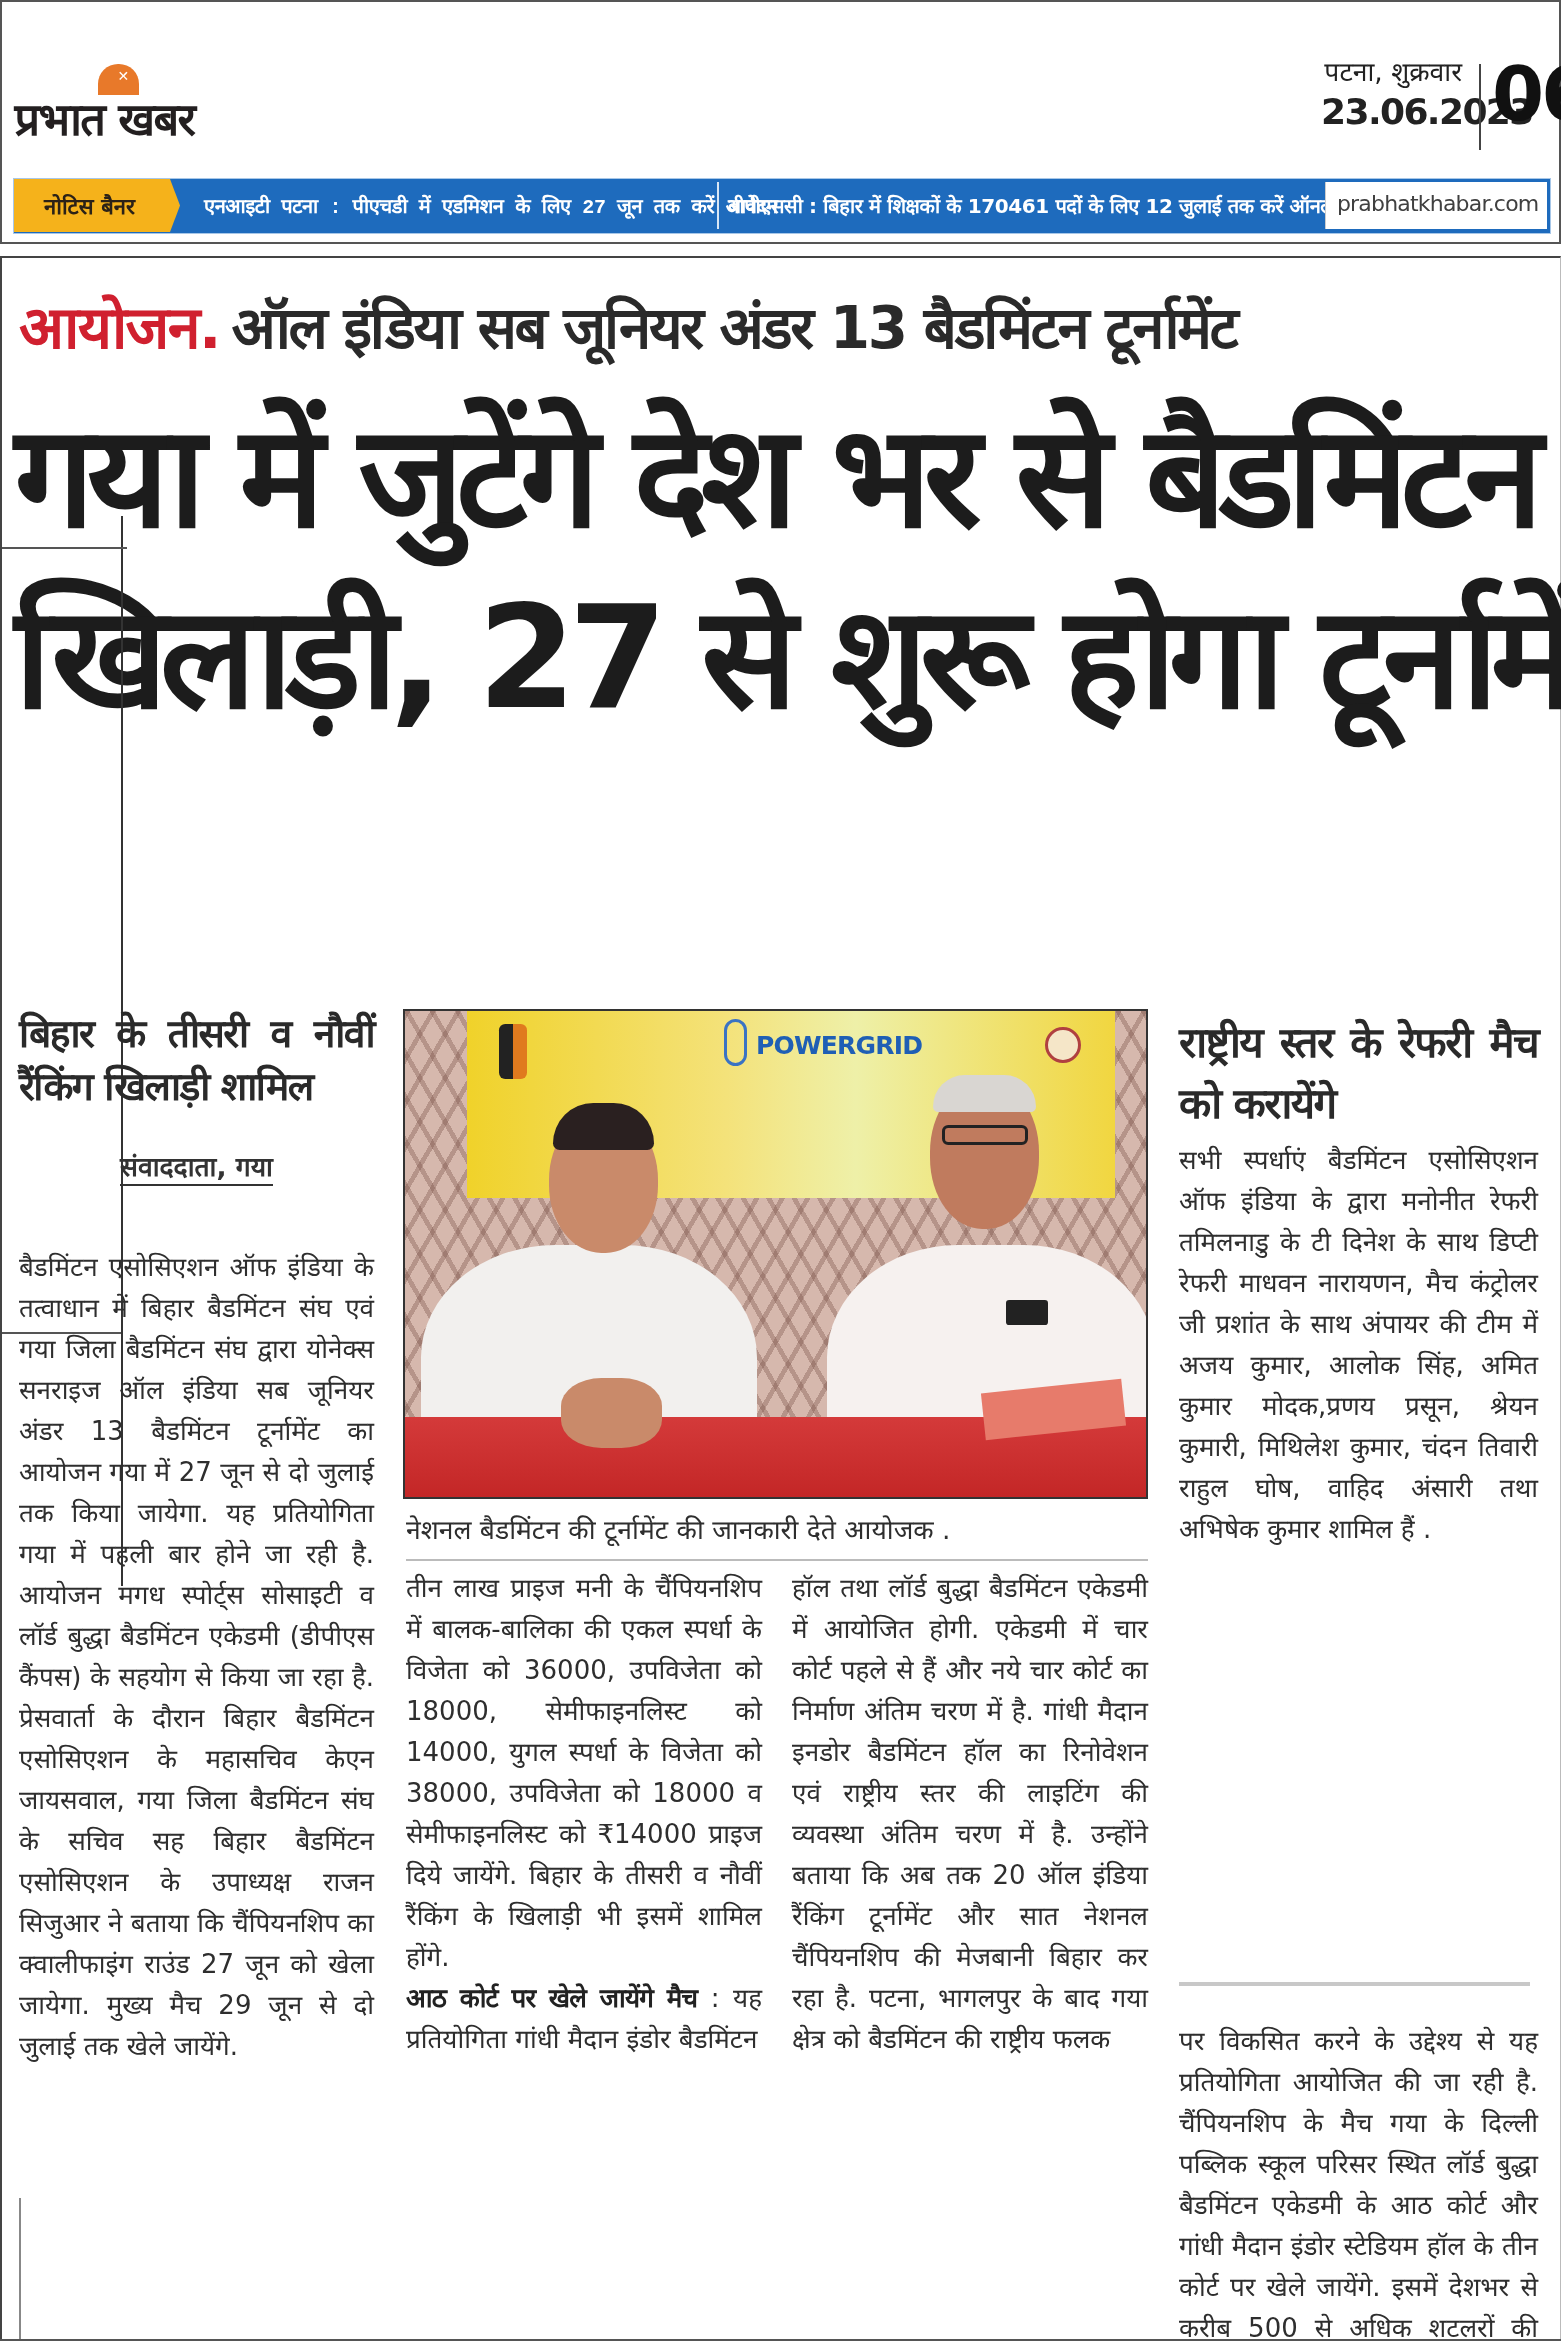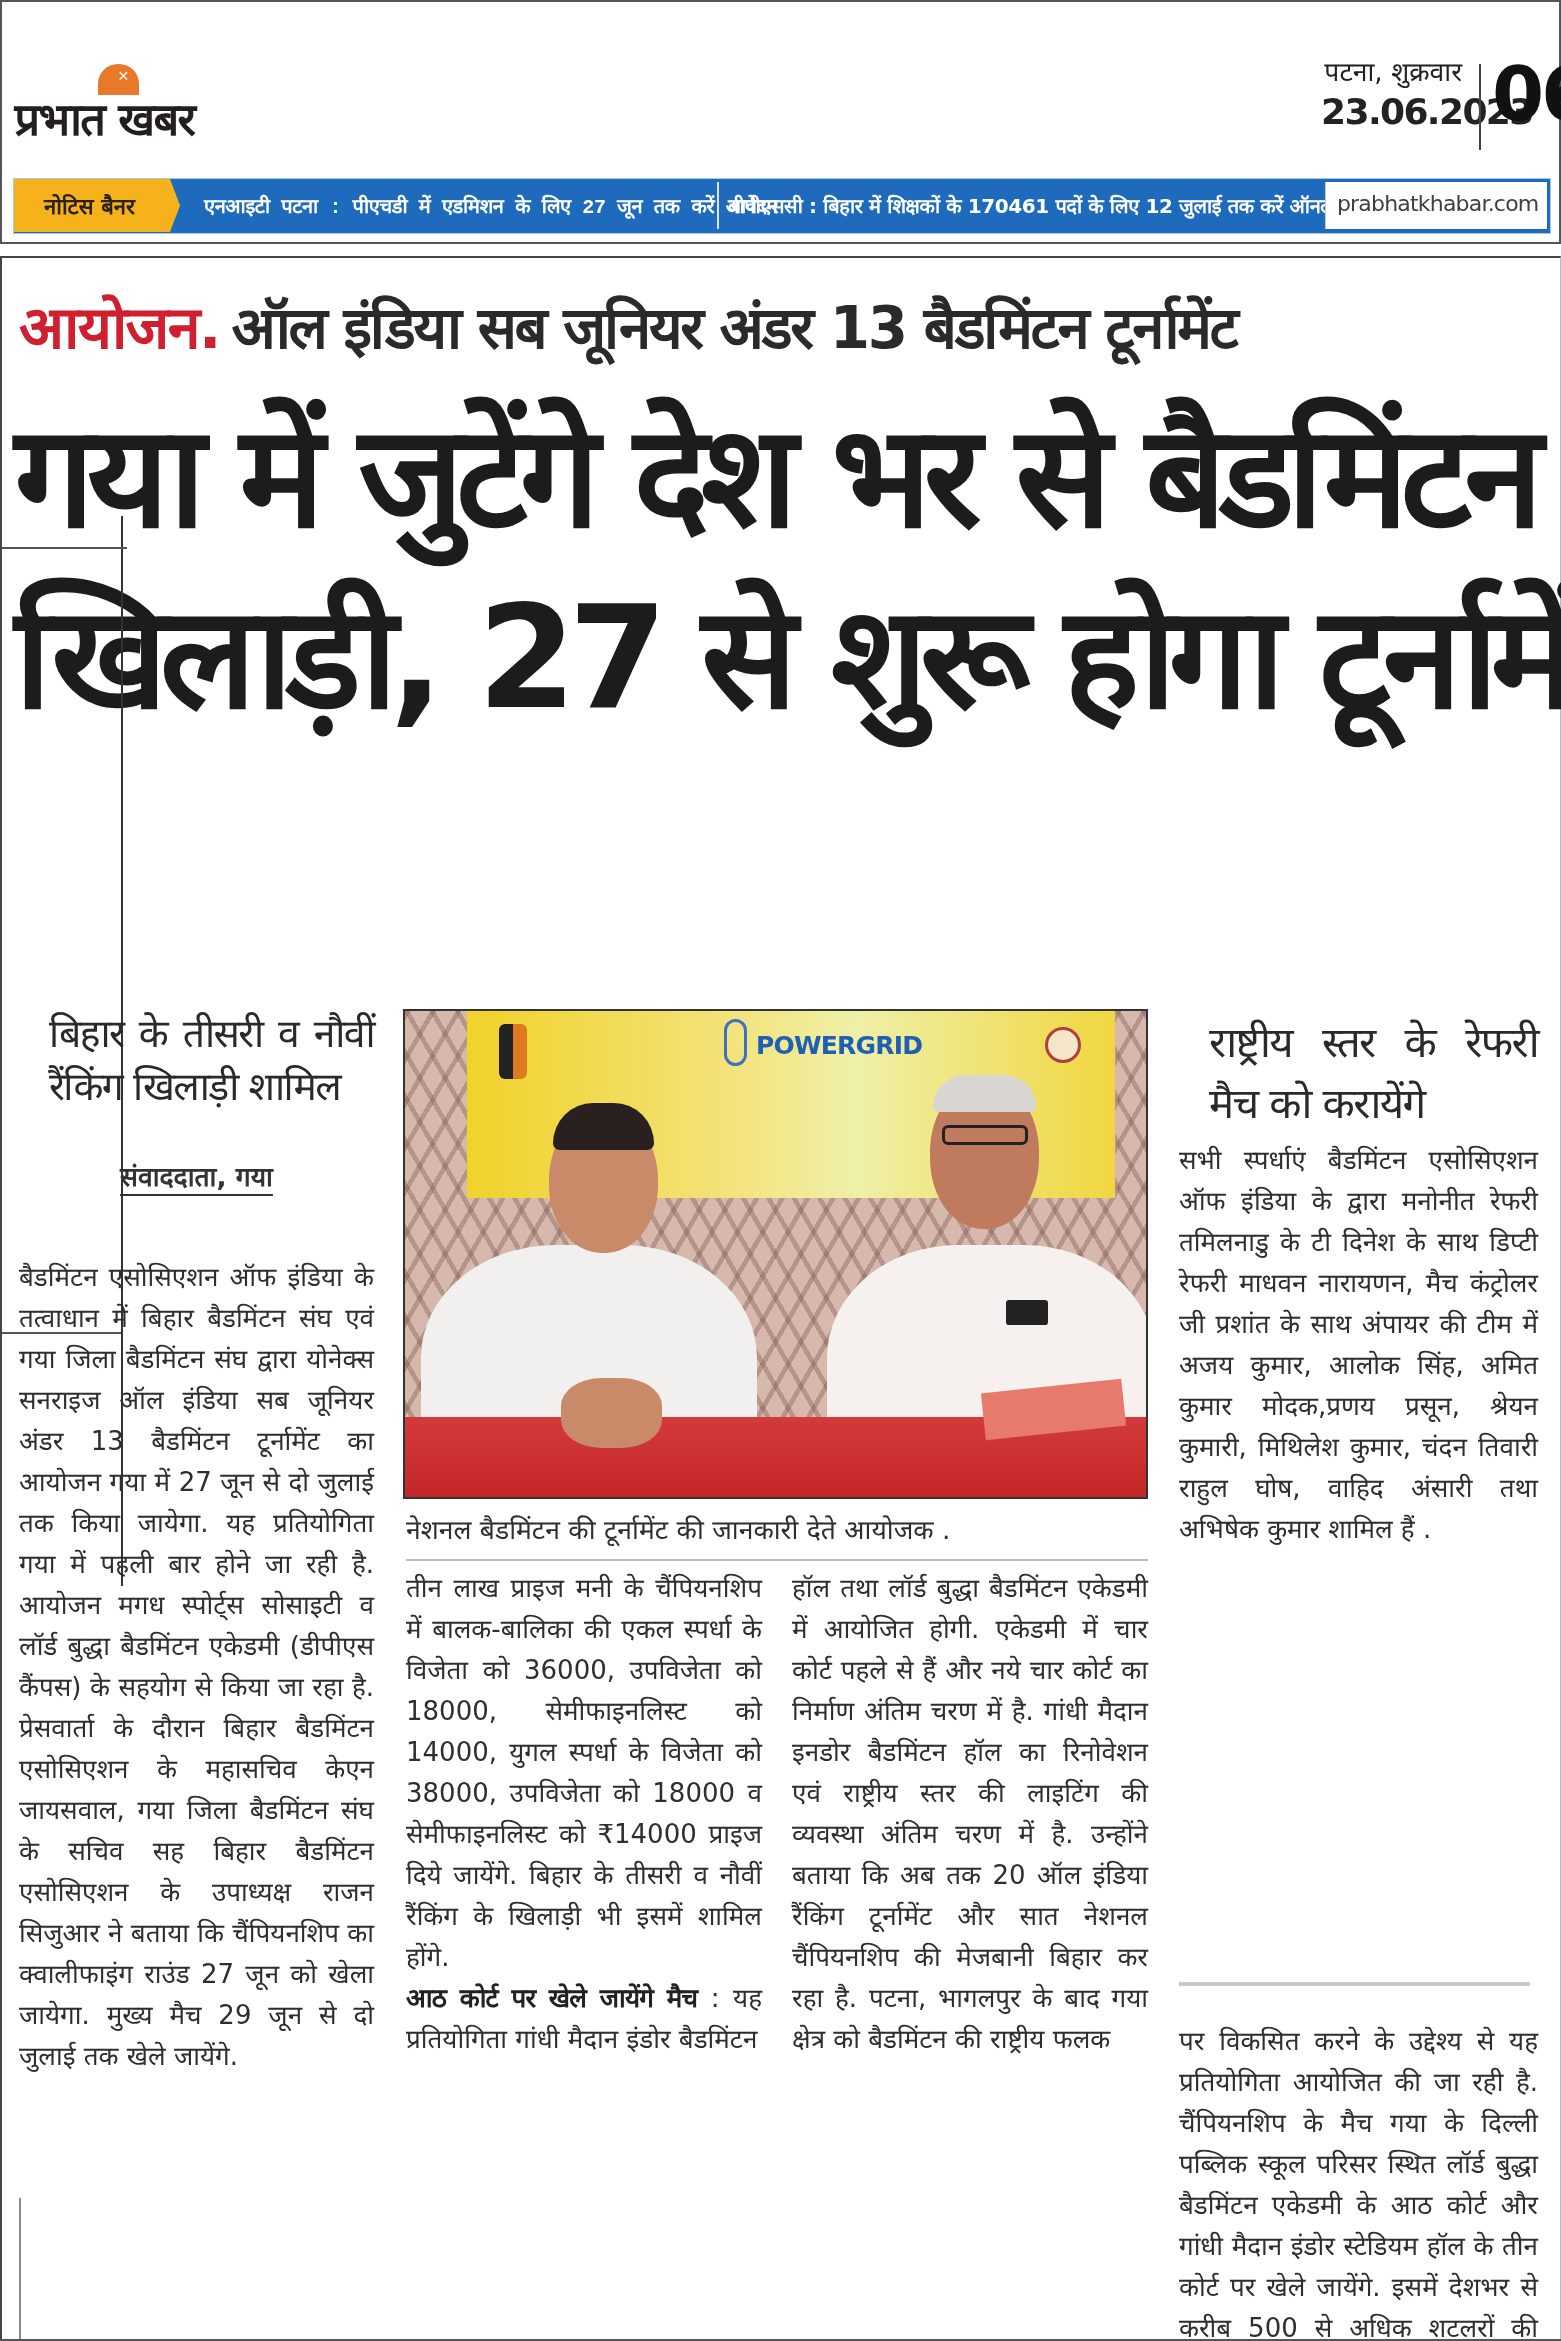--- a/index.html
+++ b/index.html
@@ -78,30 +78,30 @@
   .fold-rule-v { position: absolute; left: 119px; top: 258px; width: 1.6px; height: 1070px; background: #333; }
   .fold-rule-h { position: absolute; left: 0; top: 289px; width: 125px; height: 1.6px; background: #555; }
   .fold-rule-h2 { position: absolute; left: 0; top: 1074px; width: 119px; height: 1.6px; background: #555; }
   .fold-rule-v2 { position: absolute; left: 17px; top: 1940px; width: 1.6px; height: 148px; background: #888; }
 
   
   .col { position: absolute; font-size: 26px; line-height: 41px; color: #2e2e2e; text-align: justify; }
   .col p { margin: 0; }
 
   .subhead {
-    font-size: 39px; font-weight: normal; line-height: 53px; color: #2a2a2a; letter-spacing: -1.6px; margin-left: 30px;
+    font-size: 39px; font-weight: bold; line-height: 53px; color: #2a2a2a; letter-spacing: -1.6px;
   }
   .byline {
     display: inline-block; font-size: 26.5px; font-weight: bold; color: #333;
     border-bottom: 2.3px solid #333; line-height: 34px;
   }
 
   .col-left { left: 17px; top: 749px; width: 355px; }
   .col-left .subhead { margin-bottom: 0px; }
-  .col-left .byline { margin-left: 101px; margin-top: 47px; }
+  .col-left .byline { margin-left: 101px; margin-top: 37px; }
   .col-left .body { margin-top: 59px; }
 
   
   .photo {
     position: absolute; left: 401px; top: 751px; width: 745px; height: 490px;
     border: 2.3px solid #333; overflow: hidden; background: #c9a79d; padding-left: 48px;
   }
   .photo .wall {
     position: absolute; inset: 0;
     background:

